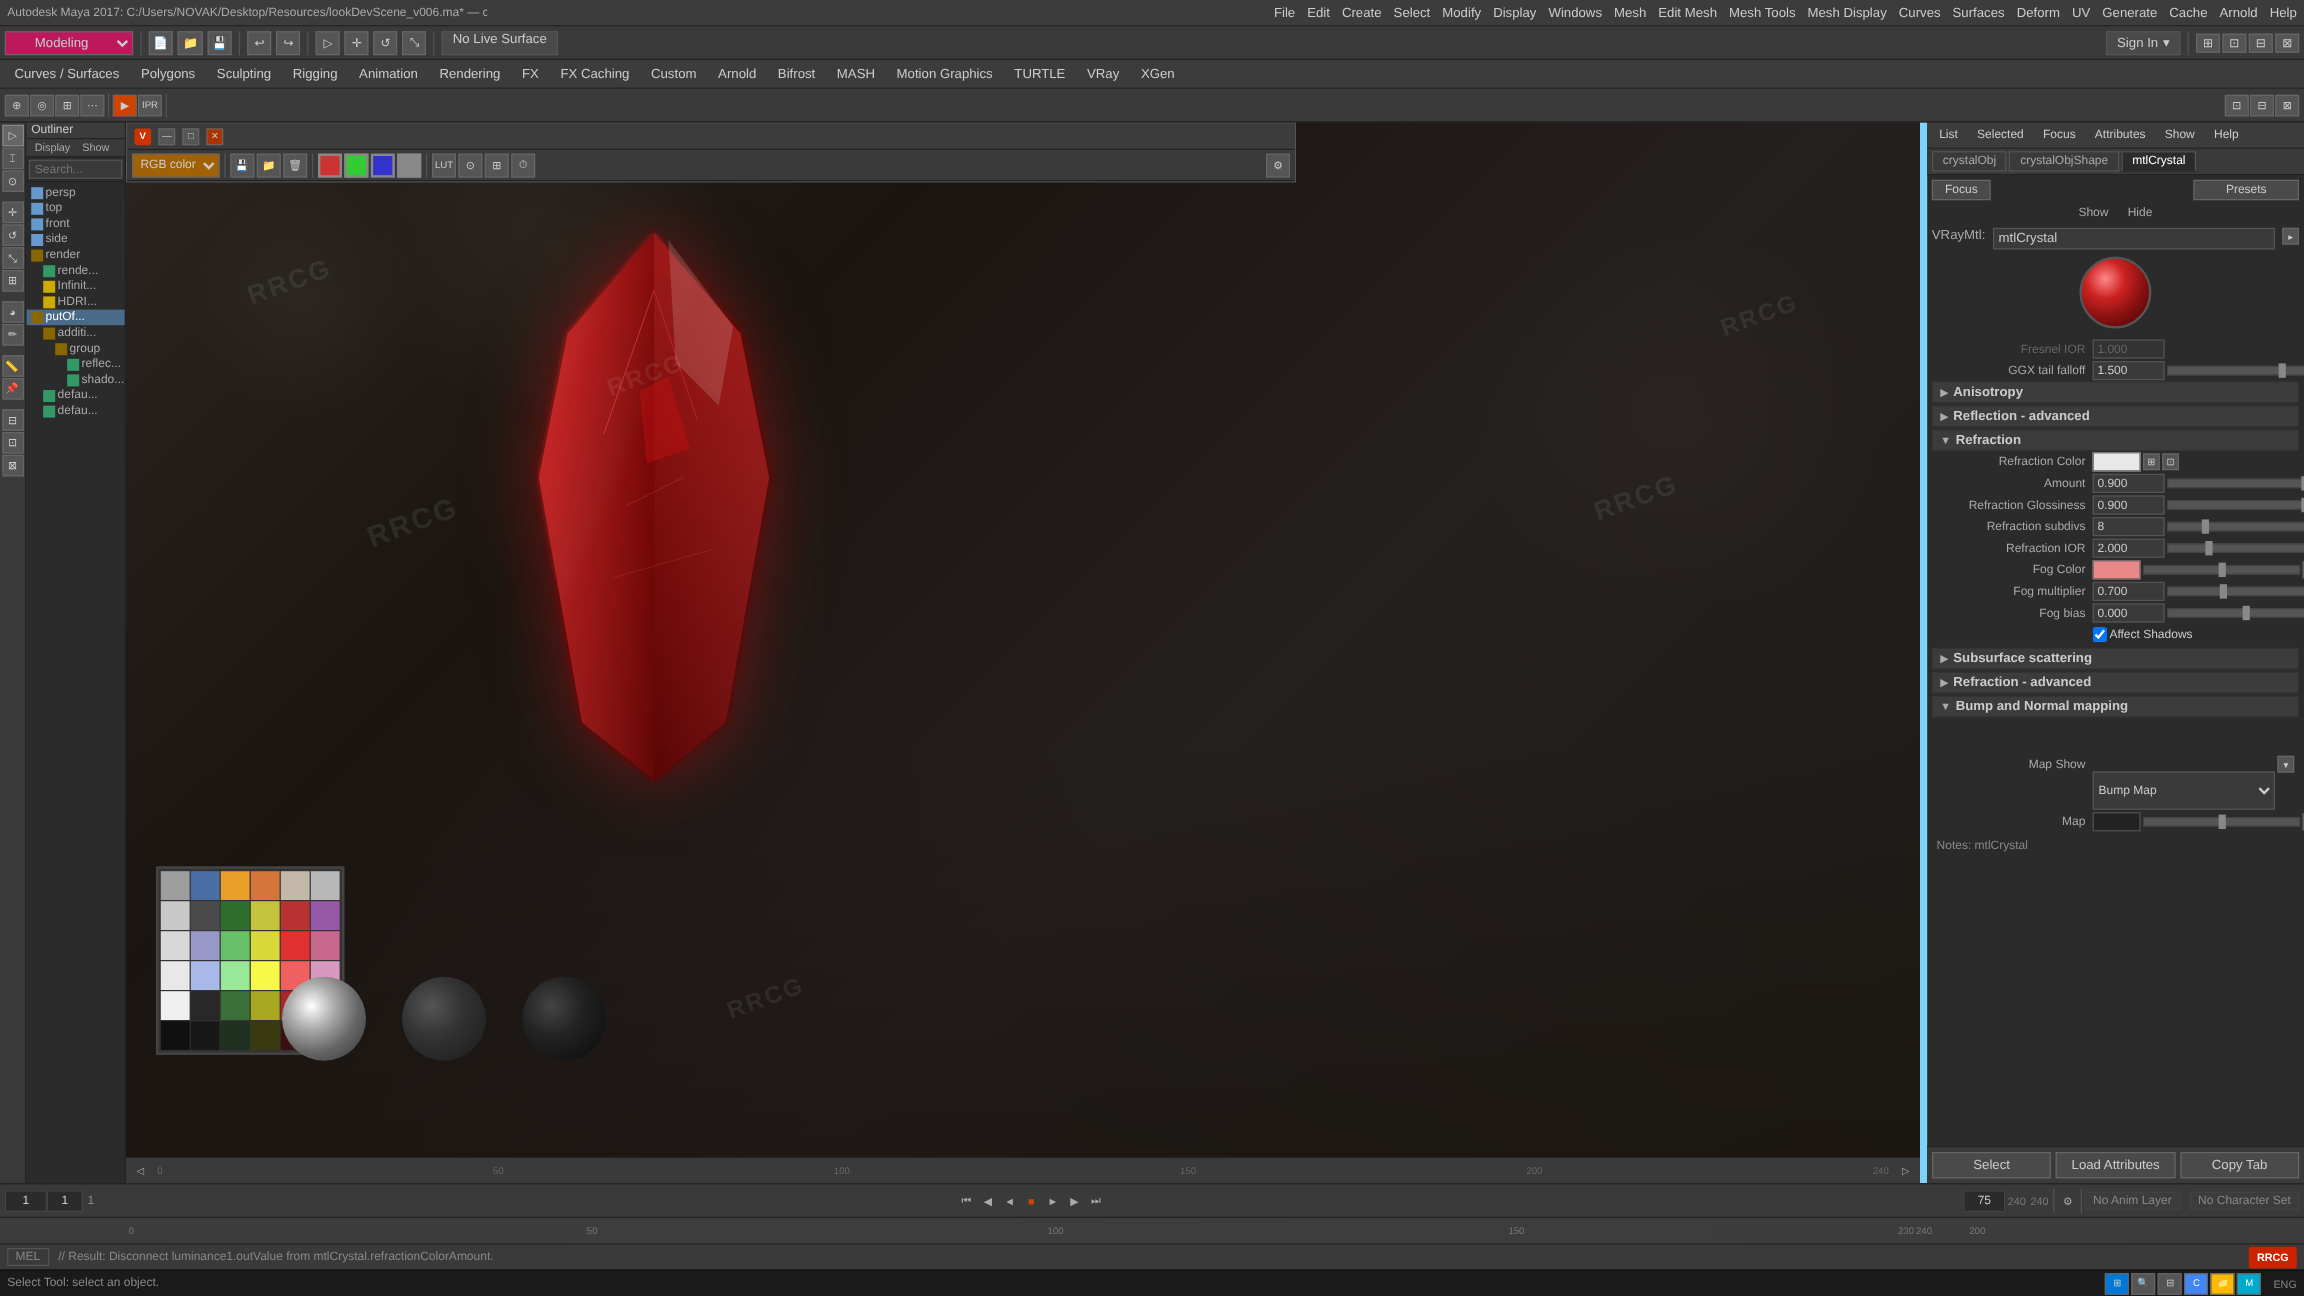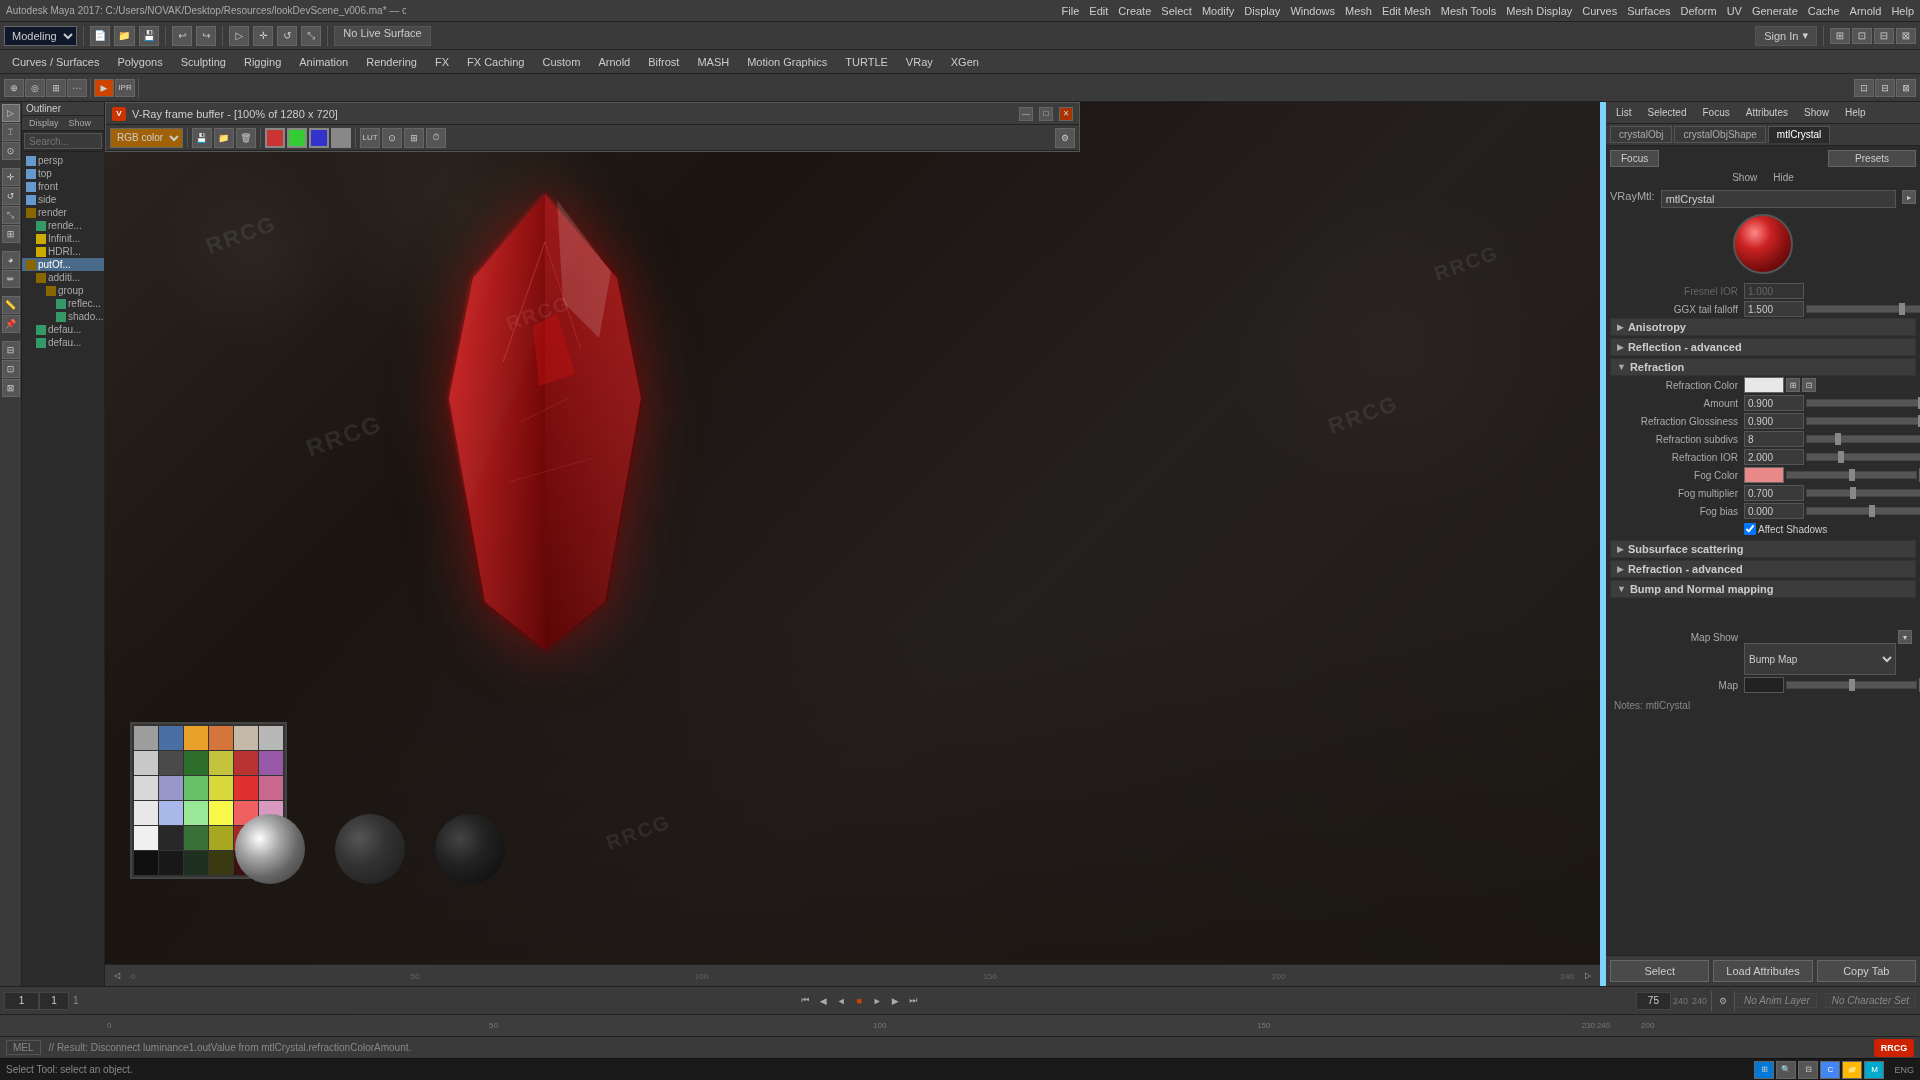--- a/index.html
+++ b/index.html
@@ -4,21 +4,21 @@
   <style>
     * { margin: 0; padding: 0; box-sizing: border-box; }
     body { width: 1920px; height: 1080px; background: #2b2b2b; font-family: 'Segoe UI', Arial, sans-serif; font-size: 11px; color: #ccc; overflow: hidden; position: relative; }
 
     
     #top-menu-bar { display: flex; align-items: center; background: #3c3c3c; height: 22px; padding: 0 6px; gap: 12px; border-bottom: 1px solid #222; }
     #top-menu-bar span { font-size: 11px; color: #ccc; cursor: pointer; white-space: nowrap; }
 
     
     #toolbar1 { display: flex; align-items: center; background: #3a3a3a; height: 28px; padding: 0 4px; gap: 4px; border-bottom: 1px solid #222; }
-    .workspace-select { background: #0f172a; border: 1px solid #666; color: #ccc; height: 20px; padding: 0 3px; font-size: 11px; }
+    .workspace-select { background: #be185d; border: 1px solid #666; color: #ccc; height: 20px; padding: 0 20px; font-size: 11px; }
     .toolbar-btn { background: #555; border: 1px solid #666; color: #ccc; height: 20px; min-width: 20px; padding: 0 3px; font-size: 10px; cursor: pointer; display: flex; align-items: center; justify-content: center; }
     .toolbar-divider { width: 1px; height: 20px; background: #555; margin: 0 2px; }
     .no-live-surface { background: #4a4a4a; border: 1px solid #555; color: #ccc; height: 20px; padding: 0 8px; font-size: 11px; cursor: pointer; }
     .sign-in-btn { background: #4a4a4a; border: 1px solid #555; color: #ccc; height: 20px; padding: 0 8px; font-size: 11px; cursor: pointer; display: flex; align-items: center; gap: 4px; }
 
     
     #tab-menu { display: flex; align-items: center; background: #3c3c3c; height: 24px; padding: 0 4px; gap: 2px; border-bottom: 1px solid #222; }
     .tab-item { padding: 2px 8px; font-size: 11px; color: #ccc; cursor: pointer; white-space: nowrap; height: 22px; display: flex; align-items: center; }
     .tool-icon { width: 18px; height: 18px; background: #555; border: 1px solid #666; display: flex; align-items: center; justify-content: center; font-size: 9px; cursor: pointer; color: #ccc; }
     .tool-icon.active { background: #666; border-color: #888; }
@@ -136,21 +136,21 @@
 
     
     #bottom-bar { height: 28px; background: #2b2b2b; display: flex; align-items: center; padding: 0 6px; gap: 8px; border-top: 1px solid #111; }
     .mel-label { font-size: 10px; color: #888; background: #3a3a3a; padding: 1px 6px; border: 1px solid #555; }
 
     
     #playback-bar { height: 28px; background: #3a3a3a; display: flex; align-items: center; padding: 0 4px; border-top: 1px solid #222; }
     .pb-input { background: #2b2b2b; border: 1px solid #444; color: #ccc; height: 18px; width: 35px; font-size: 10px; text-align: center; }
     .pb-btn { width: 18px; height: 18px; background: transparent; border: none; cursor: pointer; font-size: 9px; color: #aaa; display: flex; align-items: center; justify-content: center; }
     .pb-spacer { flex: 1; }
-    .anim-layer { font-size: 10px; color: #888; padding: 1px 6px; background: #3c3c3c; border: 1px solid #444; font-style: italic; }
+    .anim-layer { font-size: 10px; color: #888; padding: 1px 6px; background: #3c3c3c; border: 1px solid #444; }
 
     
     .watermark { position: absolute; color: rgba(255,255,255,0.08); font-size: 18px; font-weight: bold; pointer-events: none; letter-spacing: 2px; transform: rotate(-20deg); }
 
     
     #left-tools { width: 22px; background: #3a3a3a; flex-shrink: 0; display: flex; flex-direction: column; align-items: center; padding: 2px 0; gap: 1px; border-right: 1px solid #222; }
 
     
     #outliner-panel { width: 83px; background: #2b2b2b; flex-shrink: 0; display: flex; flex-direction: column; border-right: 1px solid #222; }
     .ol-header-row { display: flex; background: #3c3c3c; padding: 1px 4px; border-bottom: 1px solid #222; }
@@ -492,21 +492,20 @@
             <span class="watermark" style="top:320px;left:200px;font-size:24px;">RRCG</span>
             <span class="watermark" style="top:150px;right:100px;font-size:20px;">RRCG</span>
             <span class="watermark" style="top:300px;right:200px;font-size:22px;">RRCG</span>
             <span class="watermark" style="bottom:120px;left:500px;font-size:20px;">RRCG</span>
           </div>
         </div>
 
         <div id="vray-window" style="position:absolute;top:0;left:0;width:975px;background:#3a3a3a;border:1px solid #555;z-index:10;">
           <div id="vray-titlebar">
             <div id="vray-titlebar-icon">V</div>
-            <span id="vray-titlebar-title">V-Ray frame buffer - [100% of 1280 x 720]</span>
             <div class="window-btn">—</div>
             <div class="window-btn">□</div>
             <div class="window-btn" style="background:#aa3300;">✕</div>
           </div>
           <div id="vray-toolbar">
             <select class="rgb-select">
               <option>RGB color</option>
             </select>
             <div class="toolbar-divider"></div>
             <div class="vray-tb-btn">💾</div>

